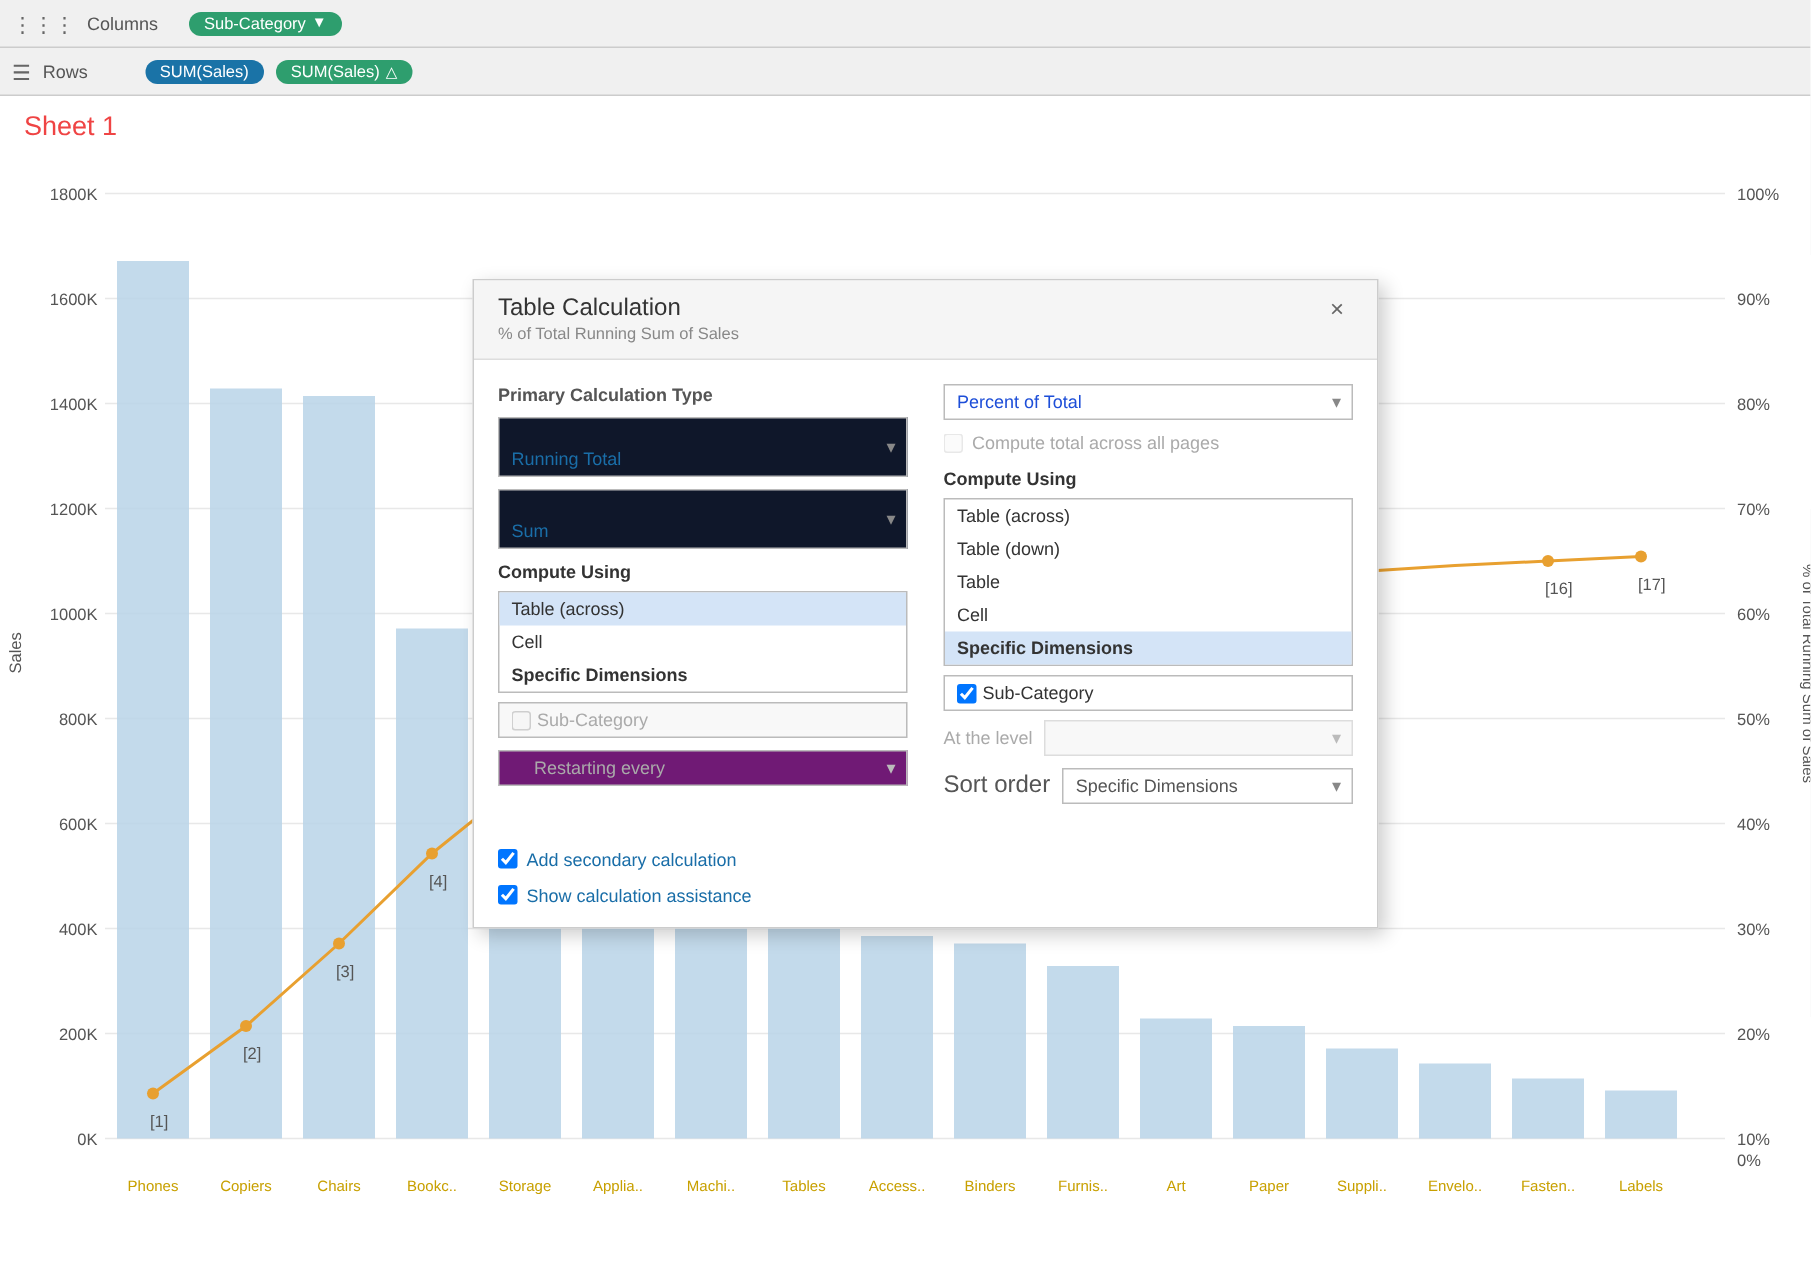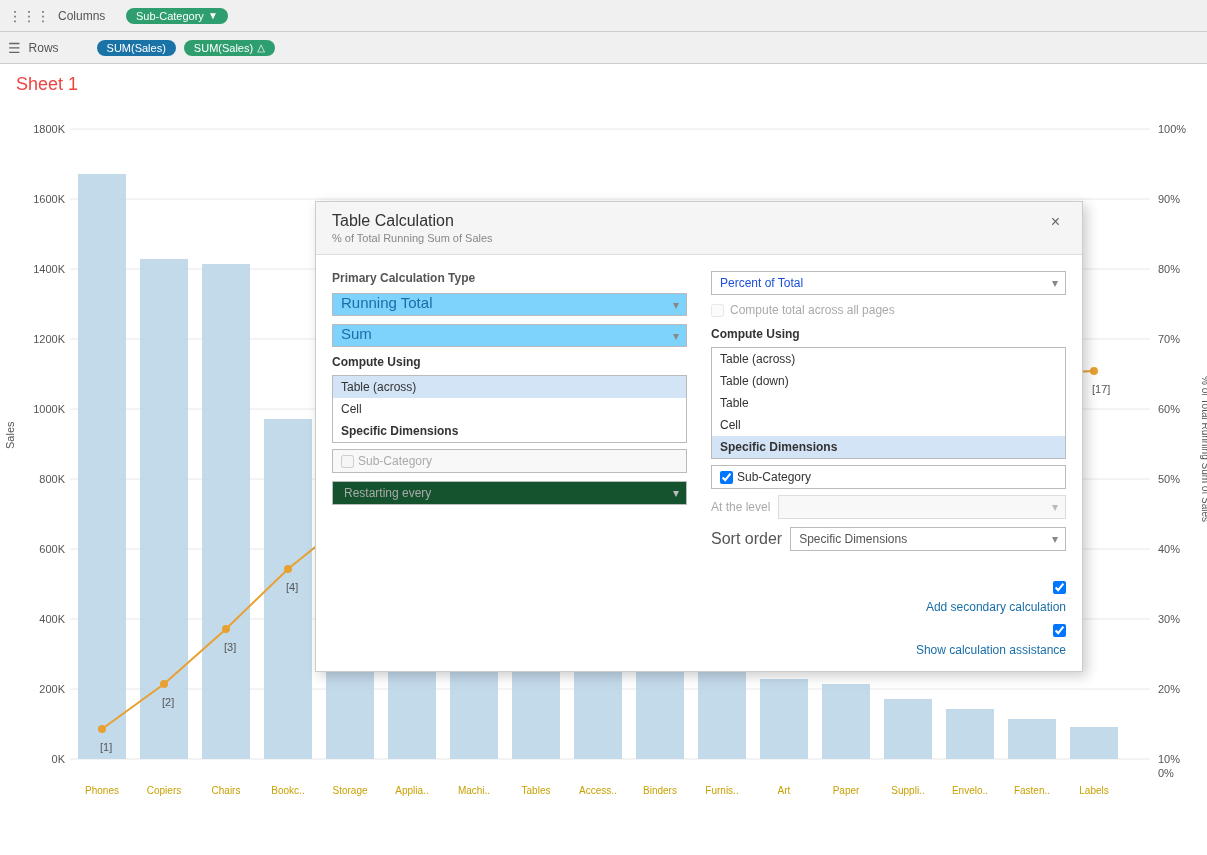--- a/index.html
+++ b/index.html
@@ -7,50 +7,50 @@
 
     .toolbar-row { display: flex; align-items: center; background: #f0f0f0; border-bottom: 1px solid #ccc; padding: 4px 8px; gap: 8px; height: 32px; }
     .toolbar-pill { background: #2e9e6e; color: white; border-radius: 12px; padding: 2px 10px; font-size: 11px; display: flex; align-items: center; gap: 4px; }
     .toolbar-pill-blue { background: #1a73a7; color: white; border-radius: 12px; padding: 2px 10px; font-size: 11px; display: flex; align-items: center; gap: 4px; }
     .delta-icon { font-size: 10px; }
 
     .sheet-area { position: relative; background: white; width: 1207px; height: 800px; }
     .sheet-title { font-size: 18px; font-weight: normal; padding: 10px 16px; color: #ef4444; }
 
     
-    .modal-overlay { position: absolute; top: 137px; left: 315px; width: 768px; background: white; border: 1px solid #ccc; box-shadow: 4px 4px 12px rgba(0,0,0,0.2); z-index: 10; }
+    .modal-overlay { position: absolute; top: 122px; left: 315px; width: 604px; background: white; border: 1px solid #ccc; box-shadow: 4px 4px 12px rgba(0,0,0,0.2); z-index: 10; }
     .modal-header { background: #f5f5f5; border-bottom: 1px solid #ddd; padding: 10px 16px; display: flex; justify-content: space-between; align-items: flex-start; }
     .modal-title { font-size: 16px; color: #333; font-weight: normal; }
     .modal-subtitle { font-size: 11px; color: #888; margin-top: 2px; }
     .modal-close { background: none; border: none; cursor: pointer; font-size: 16px; color: #666; line-height: 1; padding: 2px 6px; }
     .modal-body { padding: 16px; display: flex; gap: 24px; }
 
     .left-col { flex: 1; }
     .right-col { flex: 1; }
 
     .section-label { font-size: 12px; color: #555; font-weight: bold; margin-bottom: 8px; }
     .select-wrapper { position: relative; margin-bottom: 8px; }
     .select-wrapper::after { content: '▾'; position: absolute; right: 8px; top: 50%; transform: translateY(-50%); pointer-events: none; color: #888; }
-    .select-wrapper select { width: 100%; border: 1px solid #bbb; background: #7dd3fc; padding: 0 24px 4px 8px; font-size: 15px; color: #1a6ea8; appearance: none; -webkit-appearance: none; cursor: pointer; }
+    .select-wrapper select { width: 100%; border: 1px solid #bbb; background: #0f172a; padding: 20px 24px 4px 8px; font-size: 12px; color: #1a6ea8; appearance: none; -webkit-appearance: none; cursor: pointer; }
 
     .compute-using-label { font-size: 12px; font-weight: bold; color: #333; margin-bottom: 6px; margin-top: 4px; }
     .list-box { border: 1px solid #bbb; background: white; }
     .list-item { padding: 4px 8px; font-size: 12px; cursor: pointer; color: #333; }
     .list-item.selected { background: #d4e4f7; }
     .list-item.bold { font-weight: bold; }
 
     .sub-cat-box { border: 1px solid #bbb; margin-top: 6px; background: #f8f8f8; }
     .sub-cat-item { padding: 4px 8px; font-size: 12px; color: #aaa; display: flex; align-items: center; gap: 4px; }
     .sub-cat-item input[type=checkbox] { pointer-events: none; }
 
     .restarting-wrapper { position: relative; margin-top: 8px; }
-    .restarting-wrapper select { width: 100%; border: 1px solid #bbb; background: #14532d; padding: 4px 24px 4px 11px; font-size: 12px; color: #aaa; appearance: none; -webkit-appearance: none; cursor: pointer; }
+    .restarting-wrapper select { width: 100%; border: 1px solid #bbb; background: #701a75; padding: 4px 24px 4px 23px; font-size: 12px; color: #aaa; appearance: none; -webkit-appearance: none; cursor: pointer; }
     .restarting-wrapper::after { content: '▾'; position: absolute; right: 8px; top: 50%; transform: translateY(-50%); pointer-events: none; color: #bbb; }
 
-    .checkbox-row { display: flex; align-items: flex-end; gap: 6px; font-size: 12px; color: #1a6ea8; cursor: pointer; margin-top: 4px; flex-direction: column; }
+    .checkbox-row { display: flex; align-items: flex-start; gap: 6px; font-size: 12px; color: #1a6ea8; cursor: pointer; margin-top: 4px; }
     .checkbox-row input[type=checkbox] { cursor: pointer; }
 
     .modal-footer { padding: 10px 16px 14px; display: flex; flex-direction: column; gap: 6px; border-top: 0; }
 
     
     .percent-dropdown { position: relative; margin-bottom: 8px; }
     .percent-dropdown select { width: 100%; border: 1px solid #bbb; background: white; padding: 4px 24px 4px 8px; font-size: 12px; color: #1d4ed8; appearance: none; -webkit-appearance: none; cursor: pointer; }
     .percent-dropdown::after { content: '▾'; position: absolute; right: 8px; top: 50%; transform: translateY(-50%); pointer-events: none; color: #888; }
 
     .compute-total-row { display: flex; align-items: center; gap: 6px; font-size: 12px; color: #aaa; margin-bottom: 10px; }

